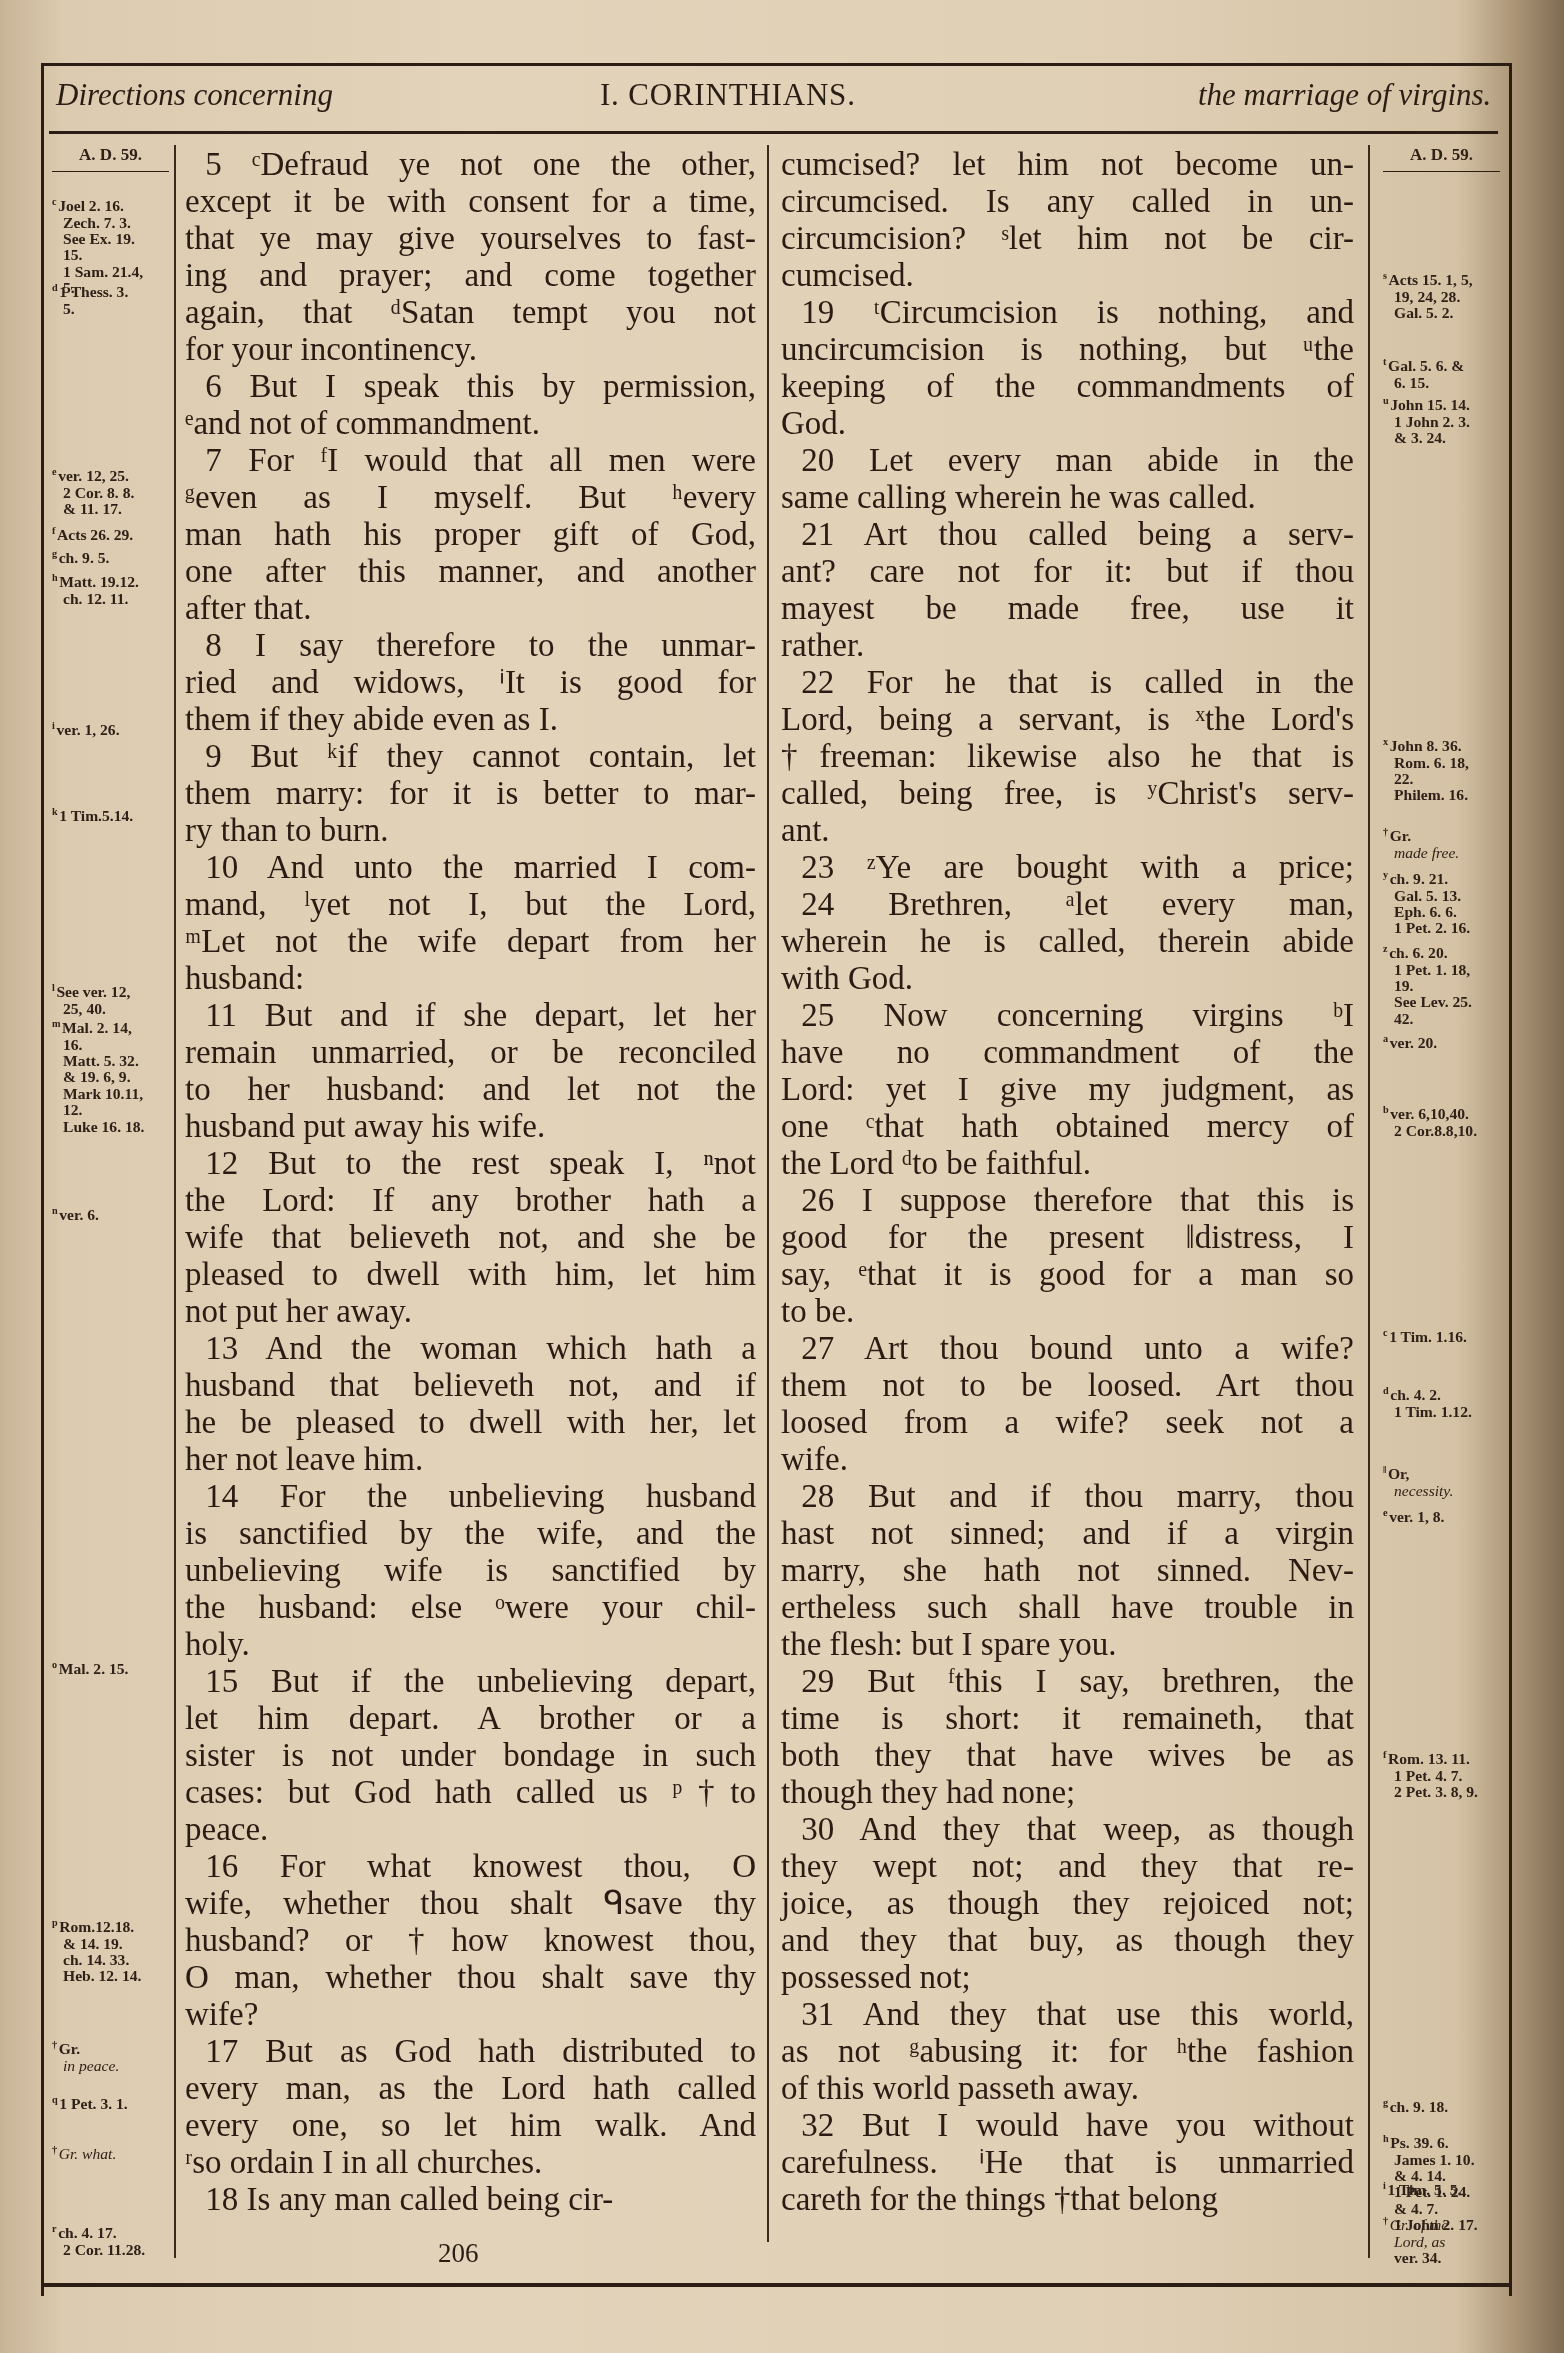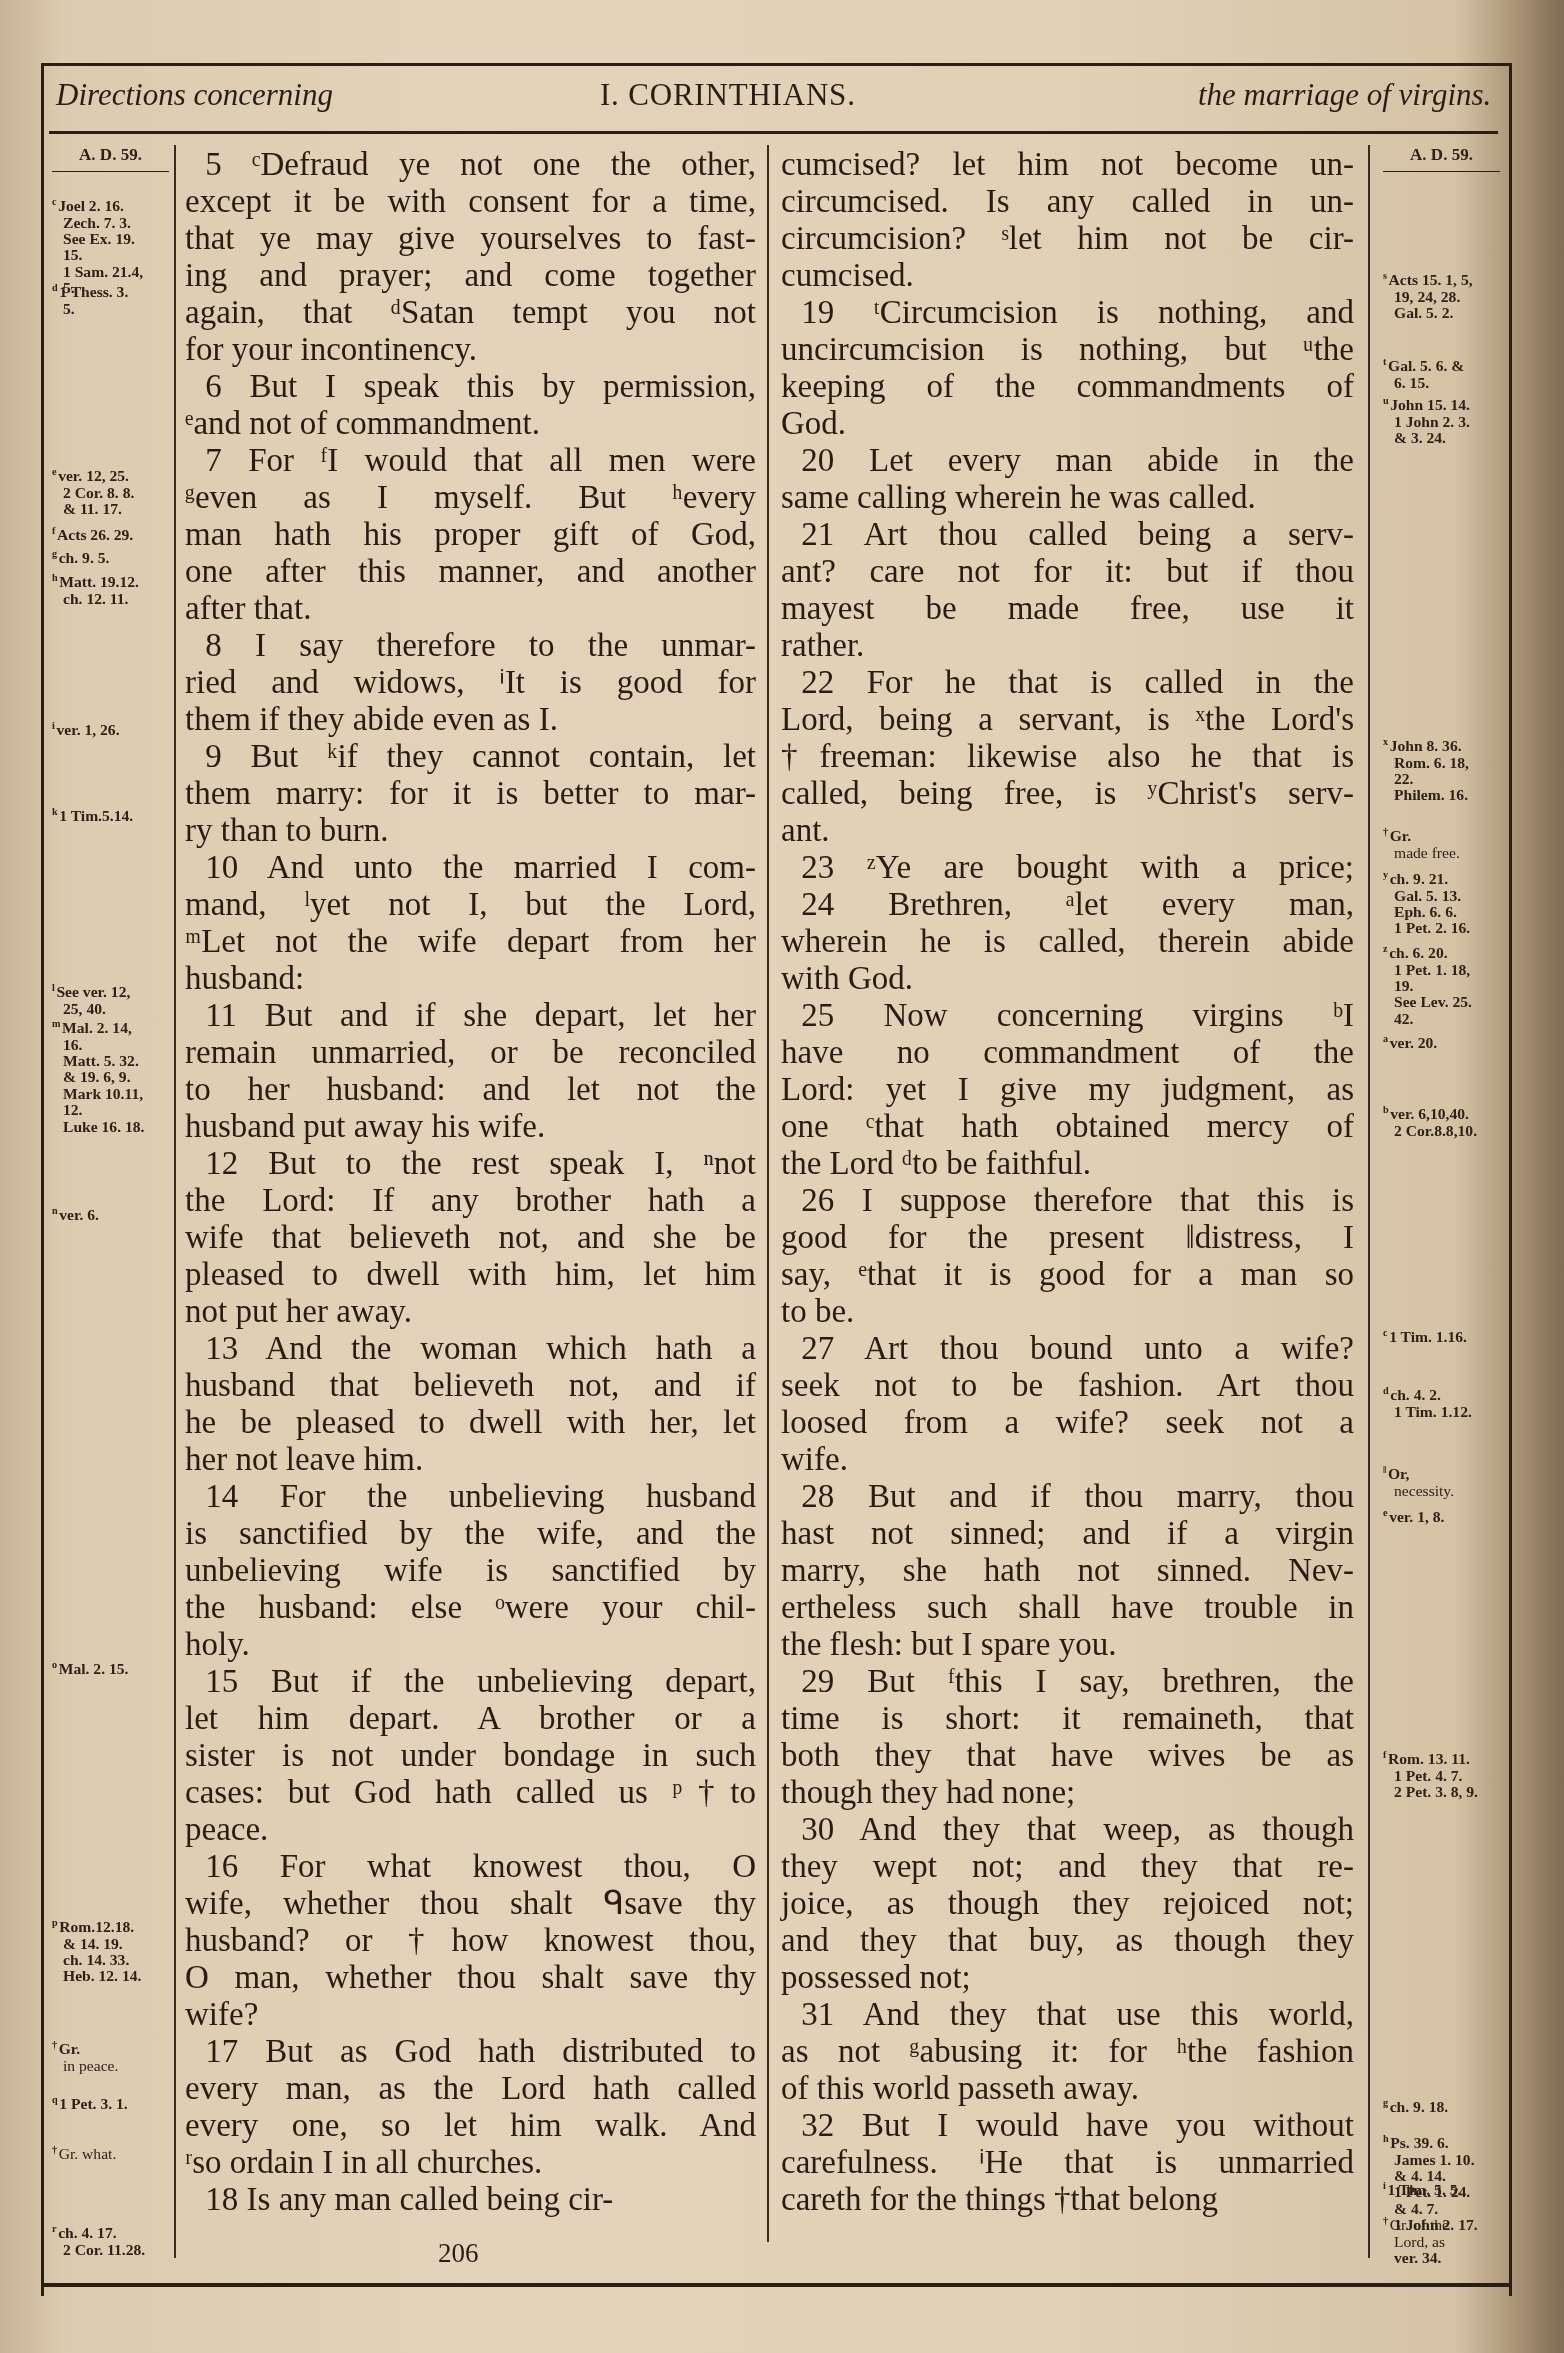--- a/index.html
+++ b/index.html
@@ -12,21 +12,21 @@
   .header .center{position:absolute;left:544px;top:1.6px;font-size:31px;font-family:"Liberation Serif",serif;letter-spacing:0.8px;}
   .header .right{position:absolute;right:4.7px;top:1.6px;font-style:italic;font-size:31px;font-family:"Liberation Serif",serif;}
   .header-rule{position:absolute;left:49px;top:131px;width:1449px;height:3.1px;background:#2b1c14;}
   .col-rule{position:absolute;width:2.3px;background:#3a2a1e;}
   .margin{position:absolute;font-family:"Liberation Serif",serif;font-weight:bold;font-size:15.6px;line-height:16.4px;color:#2e2118;}
   .margin .ad{font-size:17px;text-align:center;padding-bottom:7.8px;border-bottom:1.6px solid #2b1c14;margin-bottom:9.4px;}
   .note{position:absolute;left:0;width:100%;}
   .note .line{display:block;padding-left:11px;}
   .note .line:first-child{padding-left:0;}
   .mk{font-size:10.2px;vertical-align:super;margin-right:1.6px;}
-  .it{font-weight:normal;text-align:center;}
+  .it{font-style:italic;font-weight:normal;text-align:center;}
   .col{position:absolute;font-family:"Liberation Serif",serif;font-size:33px;line-height:37px;color:#2a1c13;}
   .col .ln{display:block;white-space:nowrap;text-align:justify;text-align-last:justify;}
   .col .ln.last{text-align-last:left;}
   .col .ln.ind{padding-left:20.3px;}
   .pageno{position:absolute;left:438px;top:2238px;font-size:27px;font-family:"Liberation Serif",serif;}
 </style>
 </head>
 <body>
 
 <div class="page">
@@ -291,21 +291,21 @@
       <span class="ln ind">25 Now concerning virgins ᵇI</span>
       <span class="ln">have no commandment of the</span>
       <span class="ln">Lord: yet I give my judgment, as</span>
       <span class="ln">one ᶜthat hath obtained mercy of</span>
       <span class="ln last">the Lord ᵈto be faithful.</span>
       <span class="ln ind">26 I suppose therefore that this is</span>
       <span class="ln">good for the present ‖distress, I</span>
       <span class="ln">say, ᵉthat it is good for a man so</span>
       <span class="ln last">to be.</span>
       <span class="ln ind">27 Art thou bound unto a wife?</span>
-      <span class="ln">seek not to be fashion. Art thou</span>
+      <span class="ln">them not to be loosed. Art thou</span>
       <span class="ln">loosed from a wife? seek not a</span>
       <span class="ln last">wife.</span>
       <span class="ln ind">28 But and if thou marry, thou</span>
       <span class="ln">hast not sinned; and if a virgin</span>
       <span class="ln">marry, she hath not sinned. Nev-</span>
       <span class="ln">ertheless such shall have trouble in</span>
       <span class="ln last">the flesh: but I spare you.</span>
       <span class="ln ind">29 But ᶠthis I say, brethren, the</span>
       <span class="ln">time is short: it remaineth, that</span>
       <span class="ln">both they that have wives be as</span>

